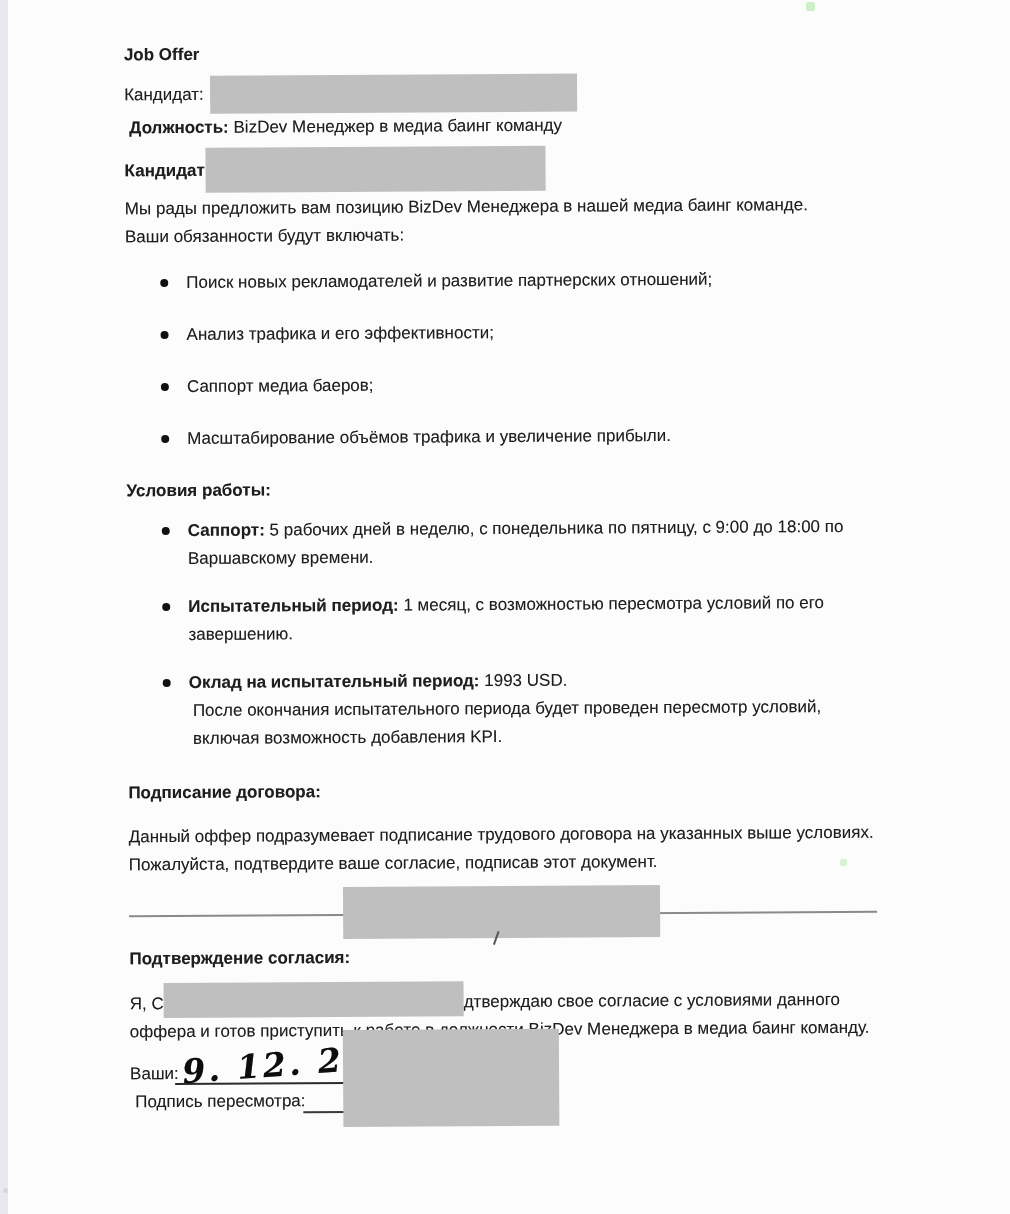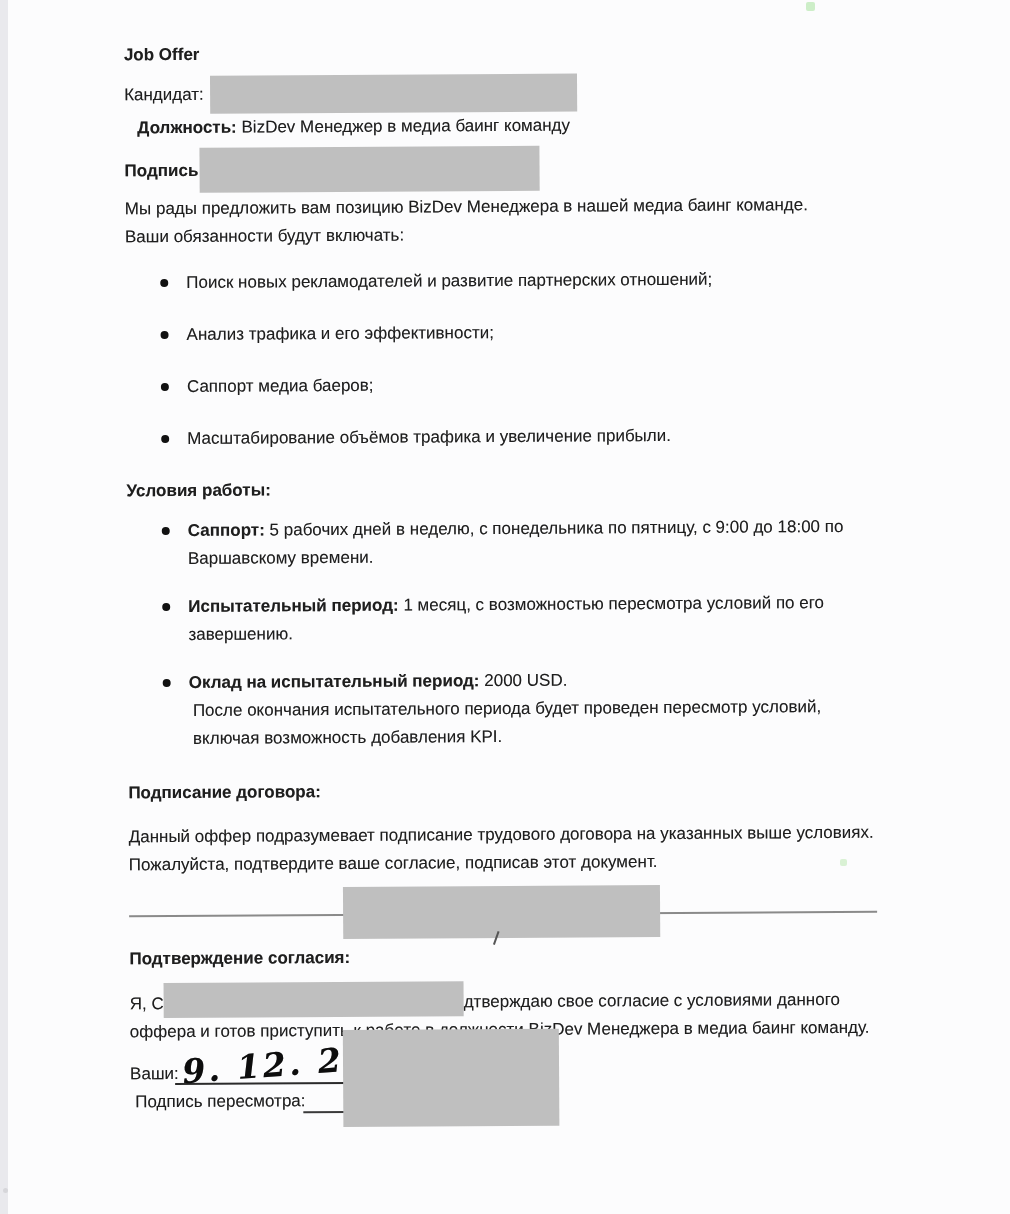--- a/index.html
+++ b/index.html
@@ -31,21 +31,21 @@
     text-shadow:0 0 .4px rgba(0,0,0,.35);
   }
   .doc-title{margin:42px 0 0 0;font-size:17px;line-height:22px;font-weight:700;}
 
   .redaction{background:var(--redaction);display:inline-block;}
 
   .candidate-row{margin-top:10px;height:38px;display:flex;align-items:center;}
   .candidate-row b{font-weight:400;}
   .candidate-row .redaction{width:367px;height:38px;margin-left:6px;}
   .position-row{height:28px;padding-left:5px;}
-  .position-row b{font-weight:700;margin-left:8px;}
+  .position-row b{font-weight:700;}
   .salutation-row{margin-top:6px;height:45px;display:flex;align-items:center;}
   .salutation-row b{font-weight:700;}
   .salutation-row .redaction{width:340px;height:45px;margin-left:1px;}
 
   .intro{margin:2px 0 0 0;}
   .intro span{display:block;}
 
   ul.doc-list{list-style:none;margin:18px 0 0 0;padding:0;}
   ul.doc-list li{position:relative;padding-left:61px;margin-bottom:24px;}
   ul.doc-list li::before{
@@ -101,21 +101,21 @@
       <b>Кандидат:</b>
       <span class="redaction"></span>
     </div>
 
     <div class="position-row">
       <b>Должность:</b>
       <span>BizDev Менеджер в медиа баинг команду</span>
     </div>
 
     <div class="salutation-row">
-      <b>Подпись</b>
+      <b>Кандидат</b>
       <span class="redaction"></span>
     </div>
 
     <p class="intro">
       <span>Мы рады предложить вам позицию BizDev Менеджера в нашей медиа баинг команде.</span>
       <span>Ваши обязанности будут включать:</span>
     </p>
 
     <ul class="doc-list">
       <li><span>Поиск новых рекламодателей и развитие партнерских отношений;</span></li>
@@ -130,21 +130,21 @@
       <li>
         <b>Саппорт:</b>
         <span>5 рабочих дней в неделю, с понедельника по пятницу, с 9:00 до 18:00 по Варшавскому времени.</span>
       </li>
       <li>
         <b>Испытательный период:</b>
         <span>1 месяц, с возможностью пересмотра условий по его завершению.</span>
       </li>
       <li>
         <b>Оклад на испытательный период:</b>
-        <span>2000 USD.</span>
+        <span>1993 USD.</span>
         <span class="note-line">После окончания испытательного периода будет проведен пересмотр условий, включая возможность добавления KPI.</span>
       </li>
     </ul>
 
     <h2 class="section-heading heading-contract">Подписание договора:</h2>
     <p class="para">Данный оффер подразумевает подписание трудового договора на указанных выше условиях. Пожалуйста, подтвердите ваше согласие, подписав этот документ.</p>
 
     <div class="signature-area">
       <div class="sig-line"></div>
       <span class="redaction"></span>

